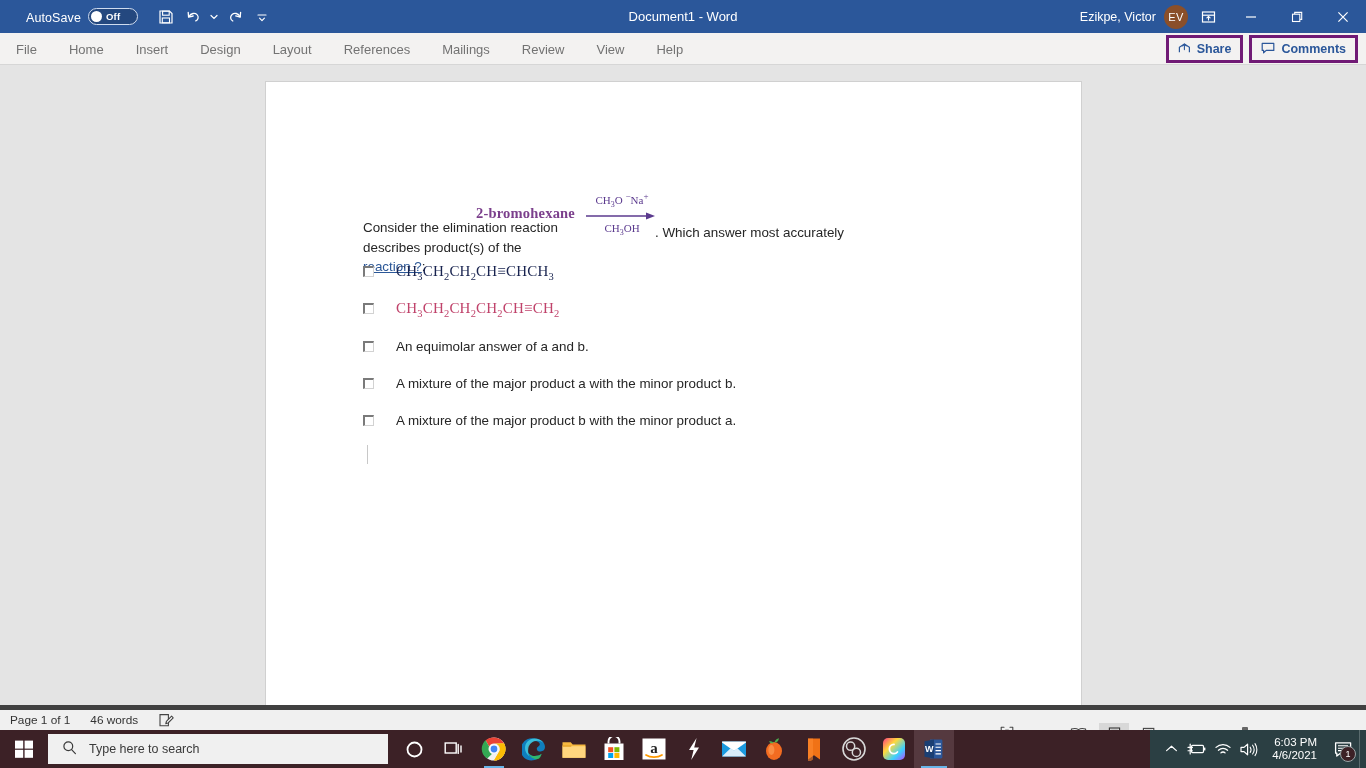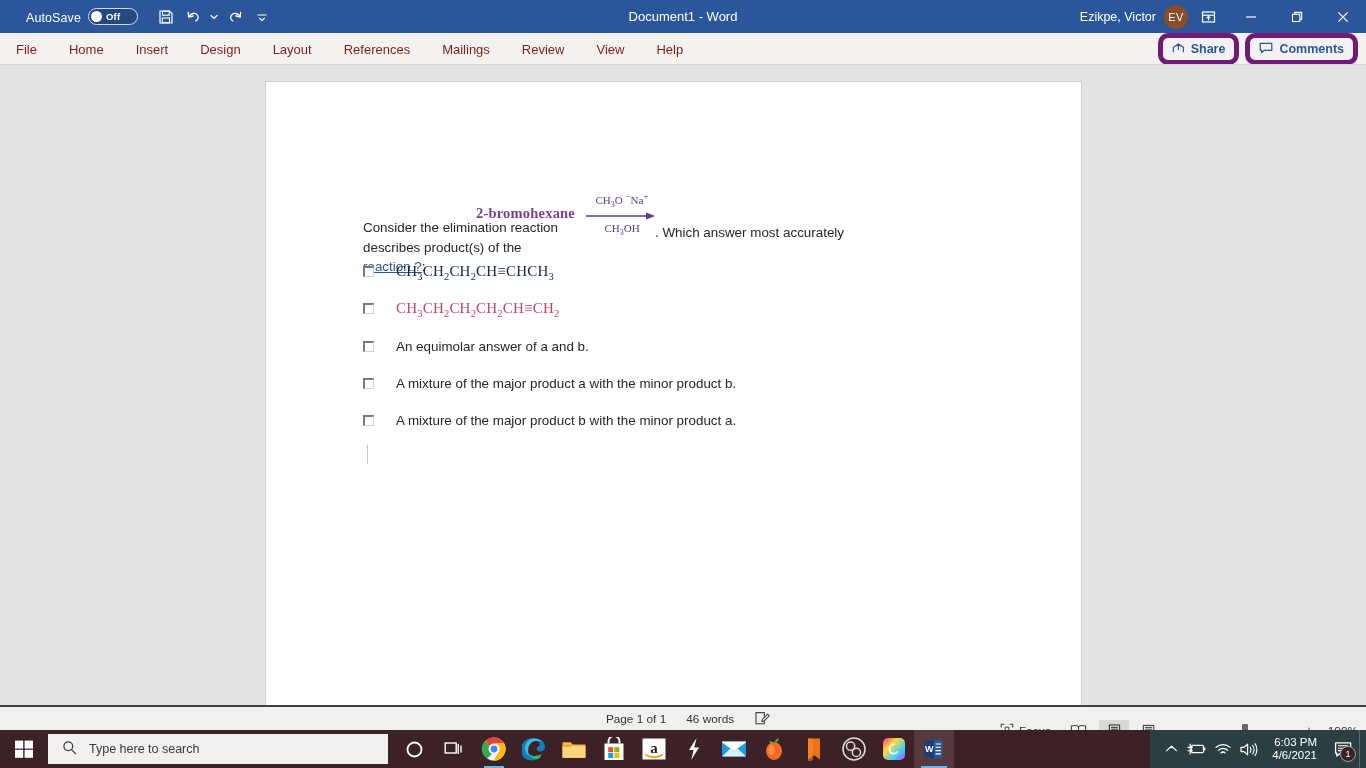--- a/index.html
+++ b/index.html
@@ -59,29 +59,29 @@
   }
   .win-btn.ribbon-opt{width:40px;}
 
   
   .ribbon{
     position:absolute;left:0;top:33px;width:1366px;height:32px;
     background:#f3f2f1;display:flex;align-items:center;
   }
   .tab{
     height:32px;padding:12px 16px;display:flex;align-items:center;
-    font-size:13px;color:#7f1d1d;
+    font-size:13px;color:#737373;
   }
   .tab:first-child{padding-left:16px;}
   .ribbon-right{
     position:absolute;right:8px;top:0;height:32px;display:flex;align-items:center;gap:6px;
   }
   .rr-btn{
     display:flex;align-items:center;gap:6px;height:22px;padding:0 9px;
-    border:5px solid #701a75;background:#f3f2f1;border-radius:10px;
+    border:3px solid #701a75;background:#f3f2f1;border-radius:0;
     font-size:12.5px;color:#2b579a;font-weight:bold;
   }
   .ribbon-sep{
     position:absolute;left:0;top:64px;width:1366px;height:1px;background:#d6d6d6;
   }
 
   
   .canvas{
     position:absolute;left:0;top:65px;width:1366px;height:640px;background:#e4e4e4;
   }
@@ -139,23 +139,22 @@
   .formula sub{font-size:10.5px;}
   .f-dark{color:#18234f;}
   .f-red{color:#c0436b;}
   .caret-line{
     position:absolute;left:101px;top:363px;width:1px;height:19px;background:#c8c8c8;
   }
 
   
   .statusbar{
     position:absolute;left:0;top:705px;width:1366px;height:25px;
-    background:#f0f0f0;display:flex;align-items:center;border-top:2px solid #404040;
+    background:#f0f0f0;display:flex;align-items:center;border-top:5px solid #404040;
     box-sizing:border-box;
-    justify-content:center;
   }
   .sb-left{display:flex;align-items:center;gap:20px;margin-left:10px;}
   .sb-item{font-size:11.8px;color:#333;display:flex;align-items:center;gap:5px;}
   .sb-right{
     position:absolute;right:8px;top:12px;height:24px;display:flex;align-items:center;gap:6px;
   }
   .focus-btn{display:flex;align-items:center;gap:5px;font-size:11.8px;color:#333;padding:0 6px;}
   .viewmode{
     width:30px;height:22px;display:flex;align-items:center;justify-content:center;
   }

